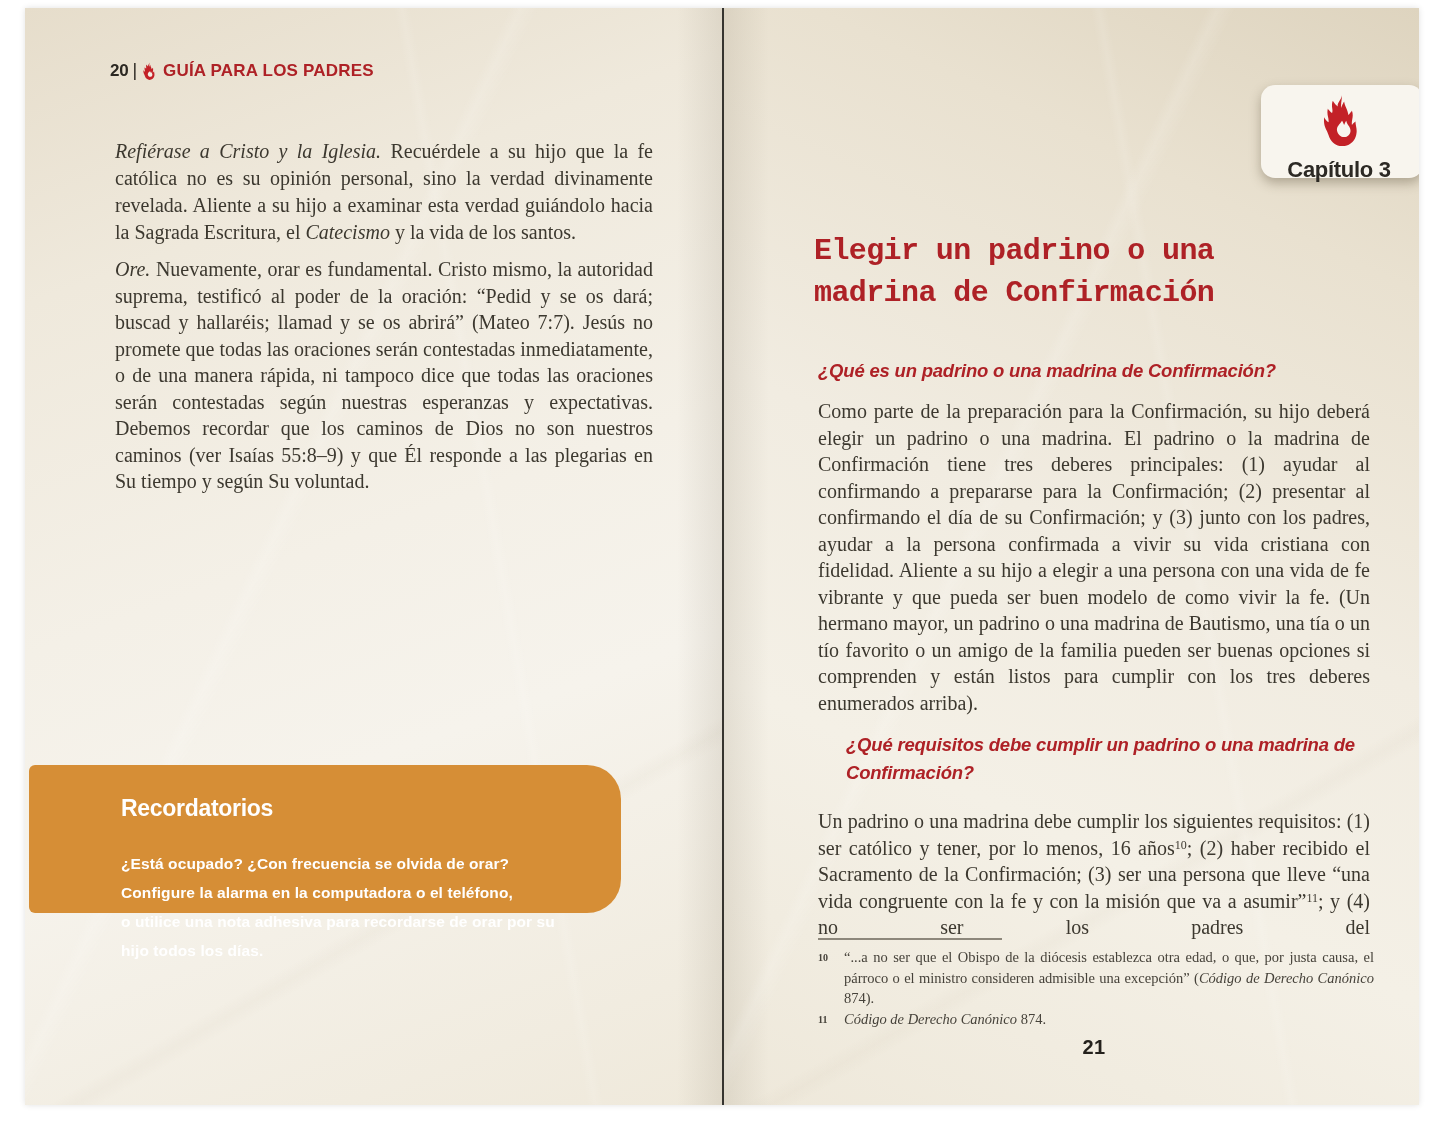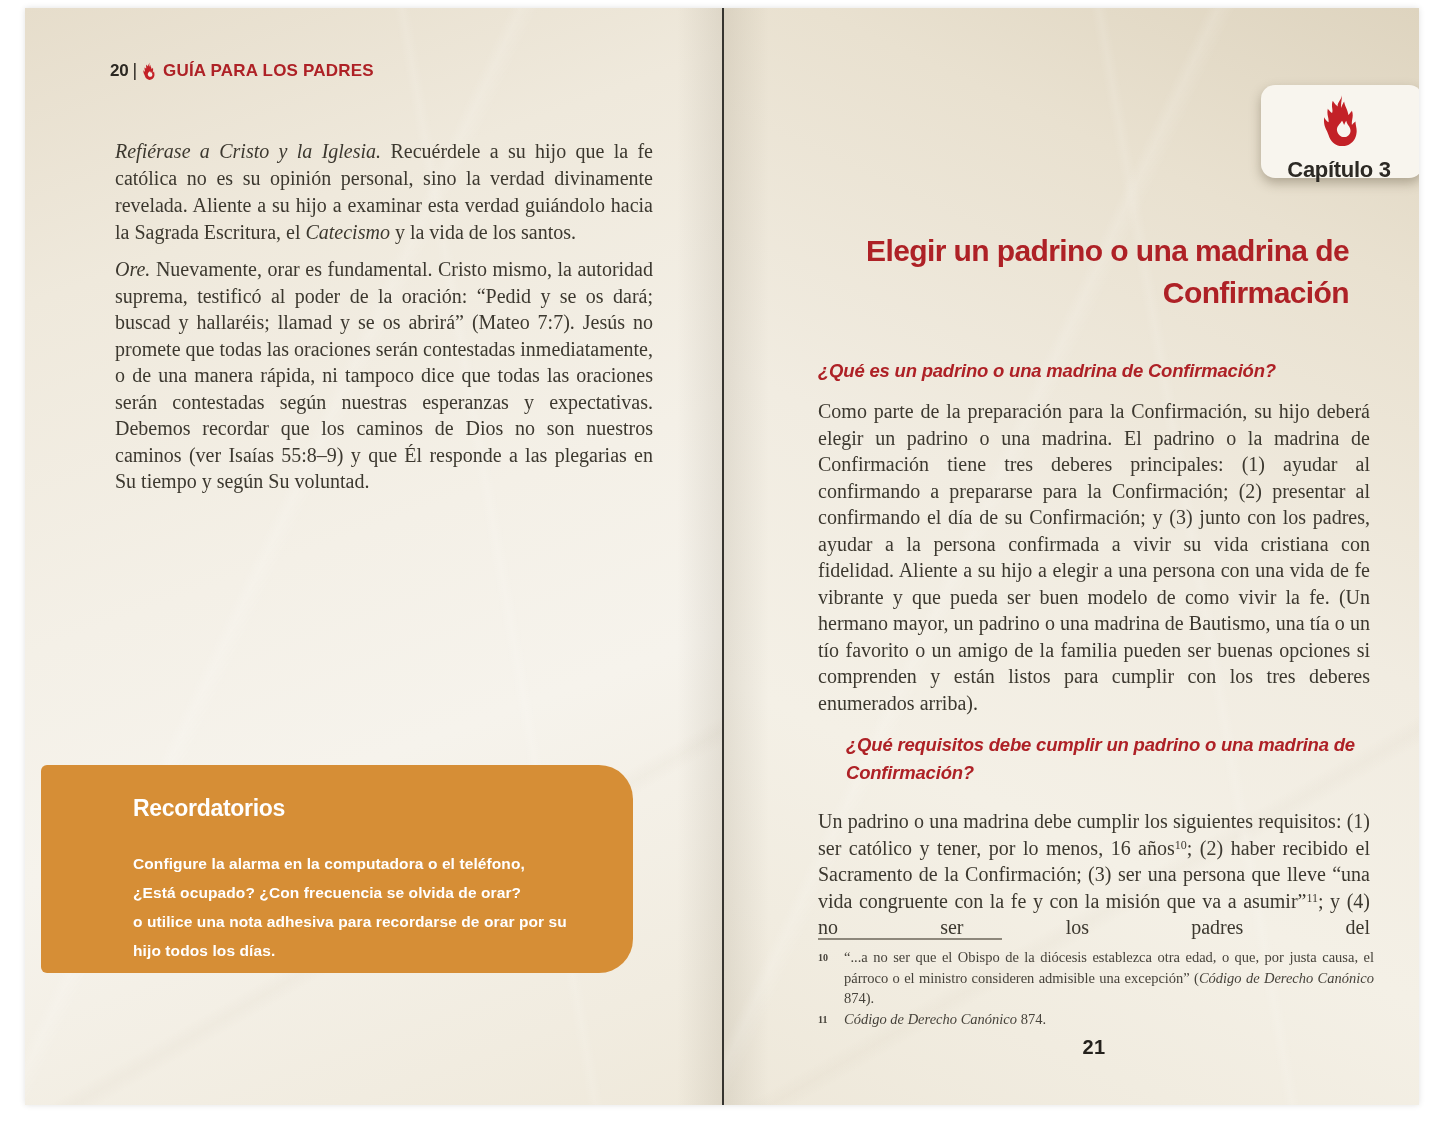--- a/index.html
+++ b/index.html
@@ -37,35 +37,35 @@
   .lp-bar{color:#2b2822;margin:0 5px 0 4px;font-weight:normal;font-size:18px;}
   .lp-flame{width:15px;height:18px;margin-right:6px;}
   .lp-title{color:#ae2126;letter-spacing:0.2px;}
 
   .body-par{position:absolute;left:90px;width:538px;font-size:20px;line-height:27px;color:#3c382f;
     text-align:justify;margin-top:28px;}
   .body-par i{font-style:italic;}
   .par1{top:102px;}
   .par2{top:220px;line-height:26.5px;}
 
-  .callout{position:absolute;left:16px;top:757px;width:592px;height:208px;background:#d68e36;
+  .callout{position:absolute;left:4px;top:757px;width:592px;height:148px;background:#d68e36;
     border-radius:6px 34px 34px 6px;color:#ffffff;font-family:"Liberation Sans", sans-serif;}
   .callout-title{position:absolute;left:92px;top:30px;font-size:23px;font-weight:bold;letter-spacing:-0.3px;}
   .callout-body{position:absolute;left:92px;top:84px;font-size:15.5px;font-weight:bold;line-height:29px;letter-spacing:0.1px;}
 
   
   .tab{position:absolute;right:-4px;top:77px;width:162px;height:93px;background:#f8f5ee;
     border-radius:14px;box-shadow:0 5px 12px rgba(70,58,35,0.35);z-index:6;}
   .tab-flame{position:absolute;left:50%;transform:translateX(-50%);top:9px;width:44px;height:52px;}
   .tab-label{position:absolute;left:0;right:6px;top:72px;text-align:center;
     font-family:"Liberation Sans", sans-serif;font-weight:bold;font-size:22px;color:#2c2924;letter-spacing:-0.3px;}
 
-  .rp-title{position:absolute;left:102px;top:202px;width:524px;
-    font-family:Liberation Sans, sans-serif;font-weight:bold;font-size:30px;line-height:42px;
-    color:#ae2126;letter-spacing:-0.6px;text-align:right;}
+  .rp-title{position:absolute;left:91px;top:202px;width:524px;
+    font-family:Liberation Mono, monospace;font-weight:bold;font-size:30px;line-height:42px;
+    color:#ae2126;letter-spacing:-0.6px;}
   .rp-subhead{position:absolute;left:95px;width:552px;
     font-family:"Liberation Sans", sans-serif;font-weight:bold;font-style:italic;font-size:18.5px;line-height:28px;
     color:#ae2126;letter-spacing:-0.2px;}
   .sub1{top:334px;}
   .sub2{top:708px;margin-left:28px;}
   .rp-par{position:absolute;left:95px;width:552px;font-size:20px;line-height:26.5px;color:#3c382f;text-align:justify;margin-top:16px;}
   .rpar1{top:374px;}
   .rpar2{top:784px;text-align-last:justify;}
   .rp-par sup{font-size:12px;line-height:0;vertical-align:6px;}
 
@@ -100,22 +100,22 @@
       <span class="lp-title">GUÍA PARA LOS PADRES</span>
     </div>
 
     <p class="body-par par1"><i>Refiérase a Cristo y la Iglesia.</i><span> Recuérdele a su hijo que la fe católica no es su opinión personal, sino la verdad divinamente revelada. Aliente a su hijo a examinar esta verdad guiándolo hacia la Sagrada Escritura, el </span><i>Catecismo</i><span> y la vida de los santos.</span></p>
 
     <p class="body-par par2"><i>Ore.</i><span> Nuevamente, orar es fundamental. Cristo mismo, la autoridad suprema, testificó al poder de la oración: “Pedid y se os dará; buscad y hallaréis; llamad y se os abrirá” (Mateo 7:7). Jesús no promete que todas las oraciones serán contestadas inmediatamente, o de una manera rápida, ni tampoco dice que todas las oraciones serán contestadas según nuestras esperanzas y expectativas. Debemos recordar que los caminos de Dios no son nuestros caminos (ver Isaías 55:8–9) y que Él responde a las plegarias en Su tiempo y según Su voluntad.</span></p>
 
     <div class="callout">
       <div class="callout-title">Recordatorios</div>
       <div class="callout-body">
+        <div>¿Está ocupado? ¿Con frecuencia se olvida de orar?</div>
         <div>Configure la alarma en la computadora o el teléfono,</div>
-        <div>¿Está ocupado? ¿Con frecuencia se olvida de orar?</div>
         <div>o utilice una nota adhesiva para recordarse de orar por su</div>
         <div>hijo todos los días.</div>
       </div>
     </div>
   </div>
 
   <div class="page page-right">
     <div class="texture"></div>
 
     <div class="tab">

